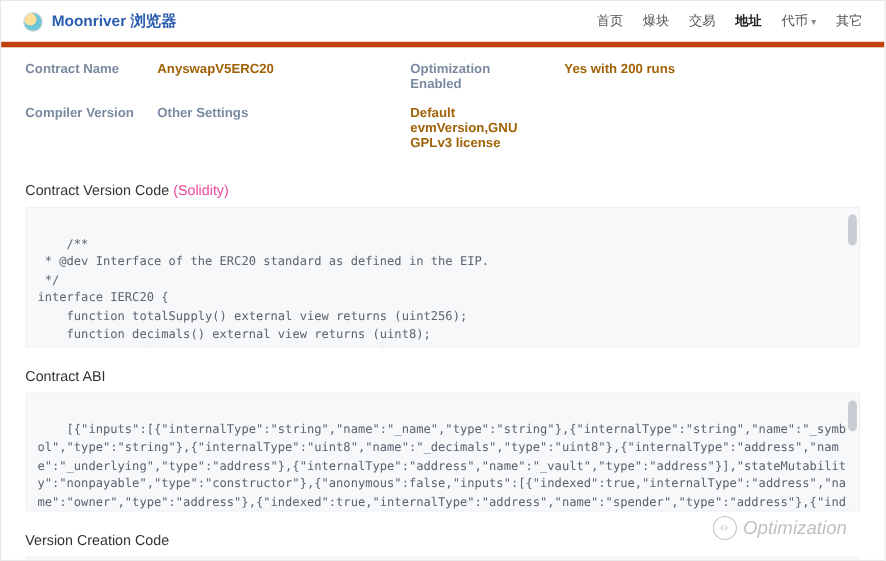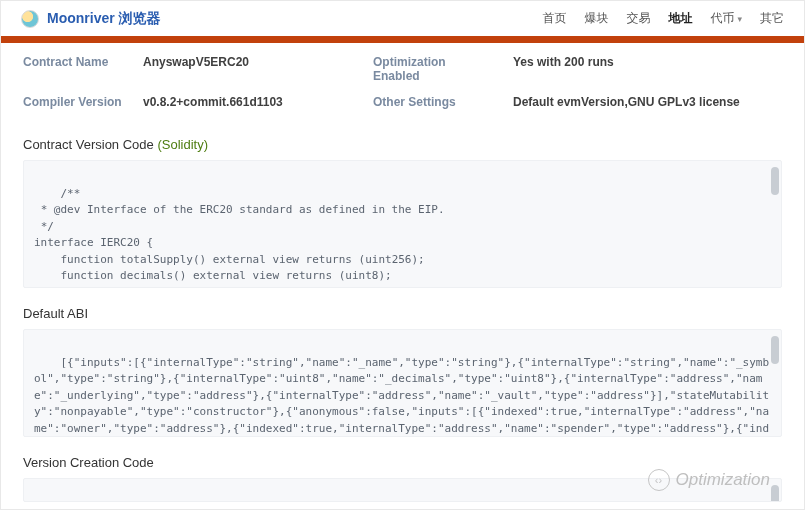--- a/index.html
+++ b/index.html
@@ -12,21 +12,21 @@
     height: 510px;
     overflow: hidden;
     border: 1px solid #e8e8e8;
     position: relative;
   }
   .header {
     display: flex;
     align-items: center;
     justify-content: space-between;
     padding: 8px 20px;
-    border-bottom: 7px solid #c2410c;
+    border-bottom: 5px solid #c2410c;
     height: 42px;
   }
   .brand {
     display: flex;
     align-items: center;
     gap: 8px;
   }
   .logo {
     width: 18px; height: 18px;
     border-radius: 50%;
@@ -50,27 +50,27 @@
   .meta {
     display: grid;
     grid-template-columns: 100px 210px 120px 1fr;
     row-gap: 12px;
     column-gap: 20px;
     font-size: 12px;
     margin-bottom: 28px;
     font-weight: bold;
   }
   .meta .k { color: #7a8aa0; }
-  .meta .v { color: #404040; }
+  .meta .v { color: #a16207; }
   .section-title {
     font-size: 13px;
     color: #333;
     margin: 6px 0 8px 0;
   }
-  .section-title .lang { color: #4d7c0f; }
+  .section-title .lang { color: #ec4899; }
   .codebox {
     position: relative;
     background: #f7f8fa;
     border: 1px solid #eef0f3;
     border-radius: 2px;
     padding: 8px 10px;
     font-family: Consolas, Menlo, monospace;
     font-size: 11px;
     line-height: 1.5;
     color: #5b6470;
@@ -134,21 +134,20 @@
 </div>
 
 <div class="content">
 
   <div class="meta">
     <div class="k">Contract Name</div>
     <div class="v">AnyswapV5ERC20</div>
     <div class="k">Optimization Enabled</div>
     <div class="v">Yes with 200 runs</div>
     <div class="k">Compiler Version</div>
-    <div class="v">v0.8.2+commit.661d1103</div>
     <div class="k">Other Settings</div>
     <div class="v">Default evmVersion,GNU GPLv3 license</div>
   </div>
 
   <div class="section-title">
     <span>Contract Version Code </span><span class="lang">(Solidity)</span>
   </div>
   <div class="codebox src">
     <span>/**
  * @dev Interface of the ERC20 standard as defined in the EIP.
@@ -156,21 +155,21 @@
 interface IERC20 {
     function totalSupply() external view returns (uint256);
     function decimals() external view returns (uint8);
     function balanceOf(address account) external view returns (uint256);
     function transfer(address recipient, uint256 amount) external returns (bool);
     function allowance(address owner, address spender) external view returns (uint256);
     function approve(address spender, uint256 amount) external returns (bool);</span>
     <div class="scrollbar"></div>
   </div>
 
-  <div class="section-title">Default ABI</div>
+  <div class="section-title">Contract ABI</div>
   <div class="codebox abi">
     <span>[{"inputs":[{"internalType":"string","name":"_name","type":"string"},{"internalType":"string","name":"_symbol","type":"string"},{"internalType":"uint8","name":"_decimals","type":"uint8"},{"internalType":"address","name":"_underlying","type":"address"},{"internalType":"address","name":"_vault","type":"address"}],"stateMutability":"nonpayable","type":"constructor"},{"anonymous":false,"inputs":[{"indexed":true,"internalType":"address","name":"owner","type":"address"},{"indexed":true,"internalType":"address","name":"spender","type":"address"},{"indexed":false,"internalType":"uint256","name":"value","type":"uint256"}],"name":"Approval","type":"event"},{"anonymous":false,"inputs":[{"indexed":true,"internalType":"address","name":"auth","type":"address"},{"indexed":false,"internalType":"uint256","name":"timestamp","type":"uint256"}],"name":"LogAddAuth","type":"event"},{"anonymous":false,"inputs":[{"indexed":true,"internalType":"address","name":"oldOwner","type":"address"},{"indexed":true,"internalType":"address","name":"newOwner","type":"address"},{"indexed":true,"internalType":"uint256","name":"effectiveHeight","type":"uint256"}],"name":"LogChangeMPCOwner","type":"event"},{"anonymous":false,"inputs":</span>
     <div class="scrollbar"></div>
   </div>
 
   <div class="section-title">Version Creation Code</div>
   <div class="codebox crc">
     <span>0x60c06040526202a300600655534801562000001857600080fd5b506040516200020016040819052620000b91620003c5565b845162000000509060009060208801906200023d565b508</span>
     <div class="scrollbar"></div>
   </div>

